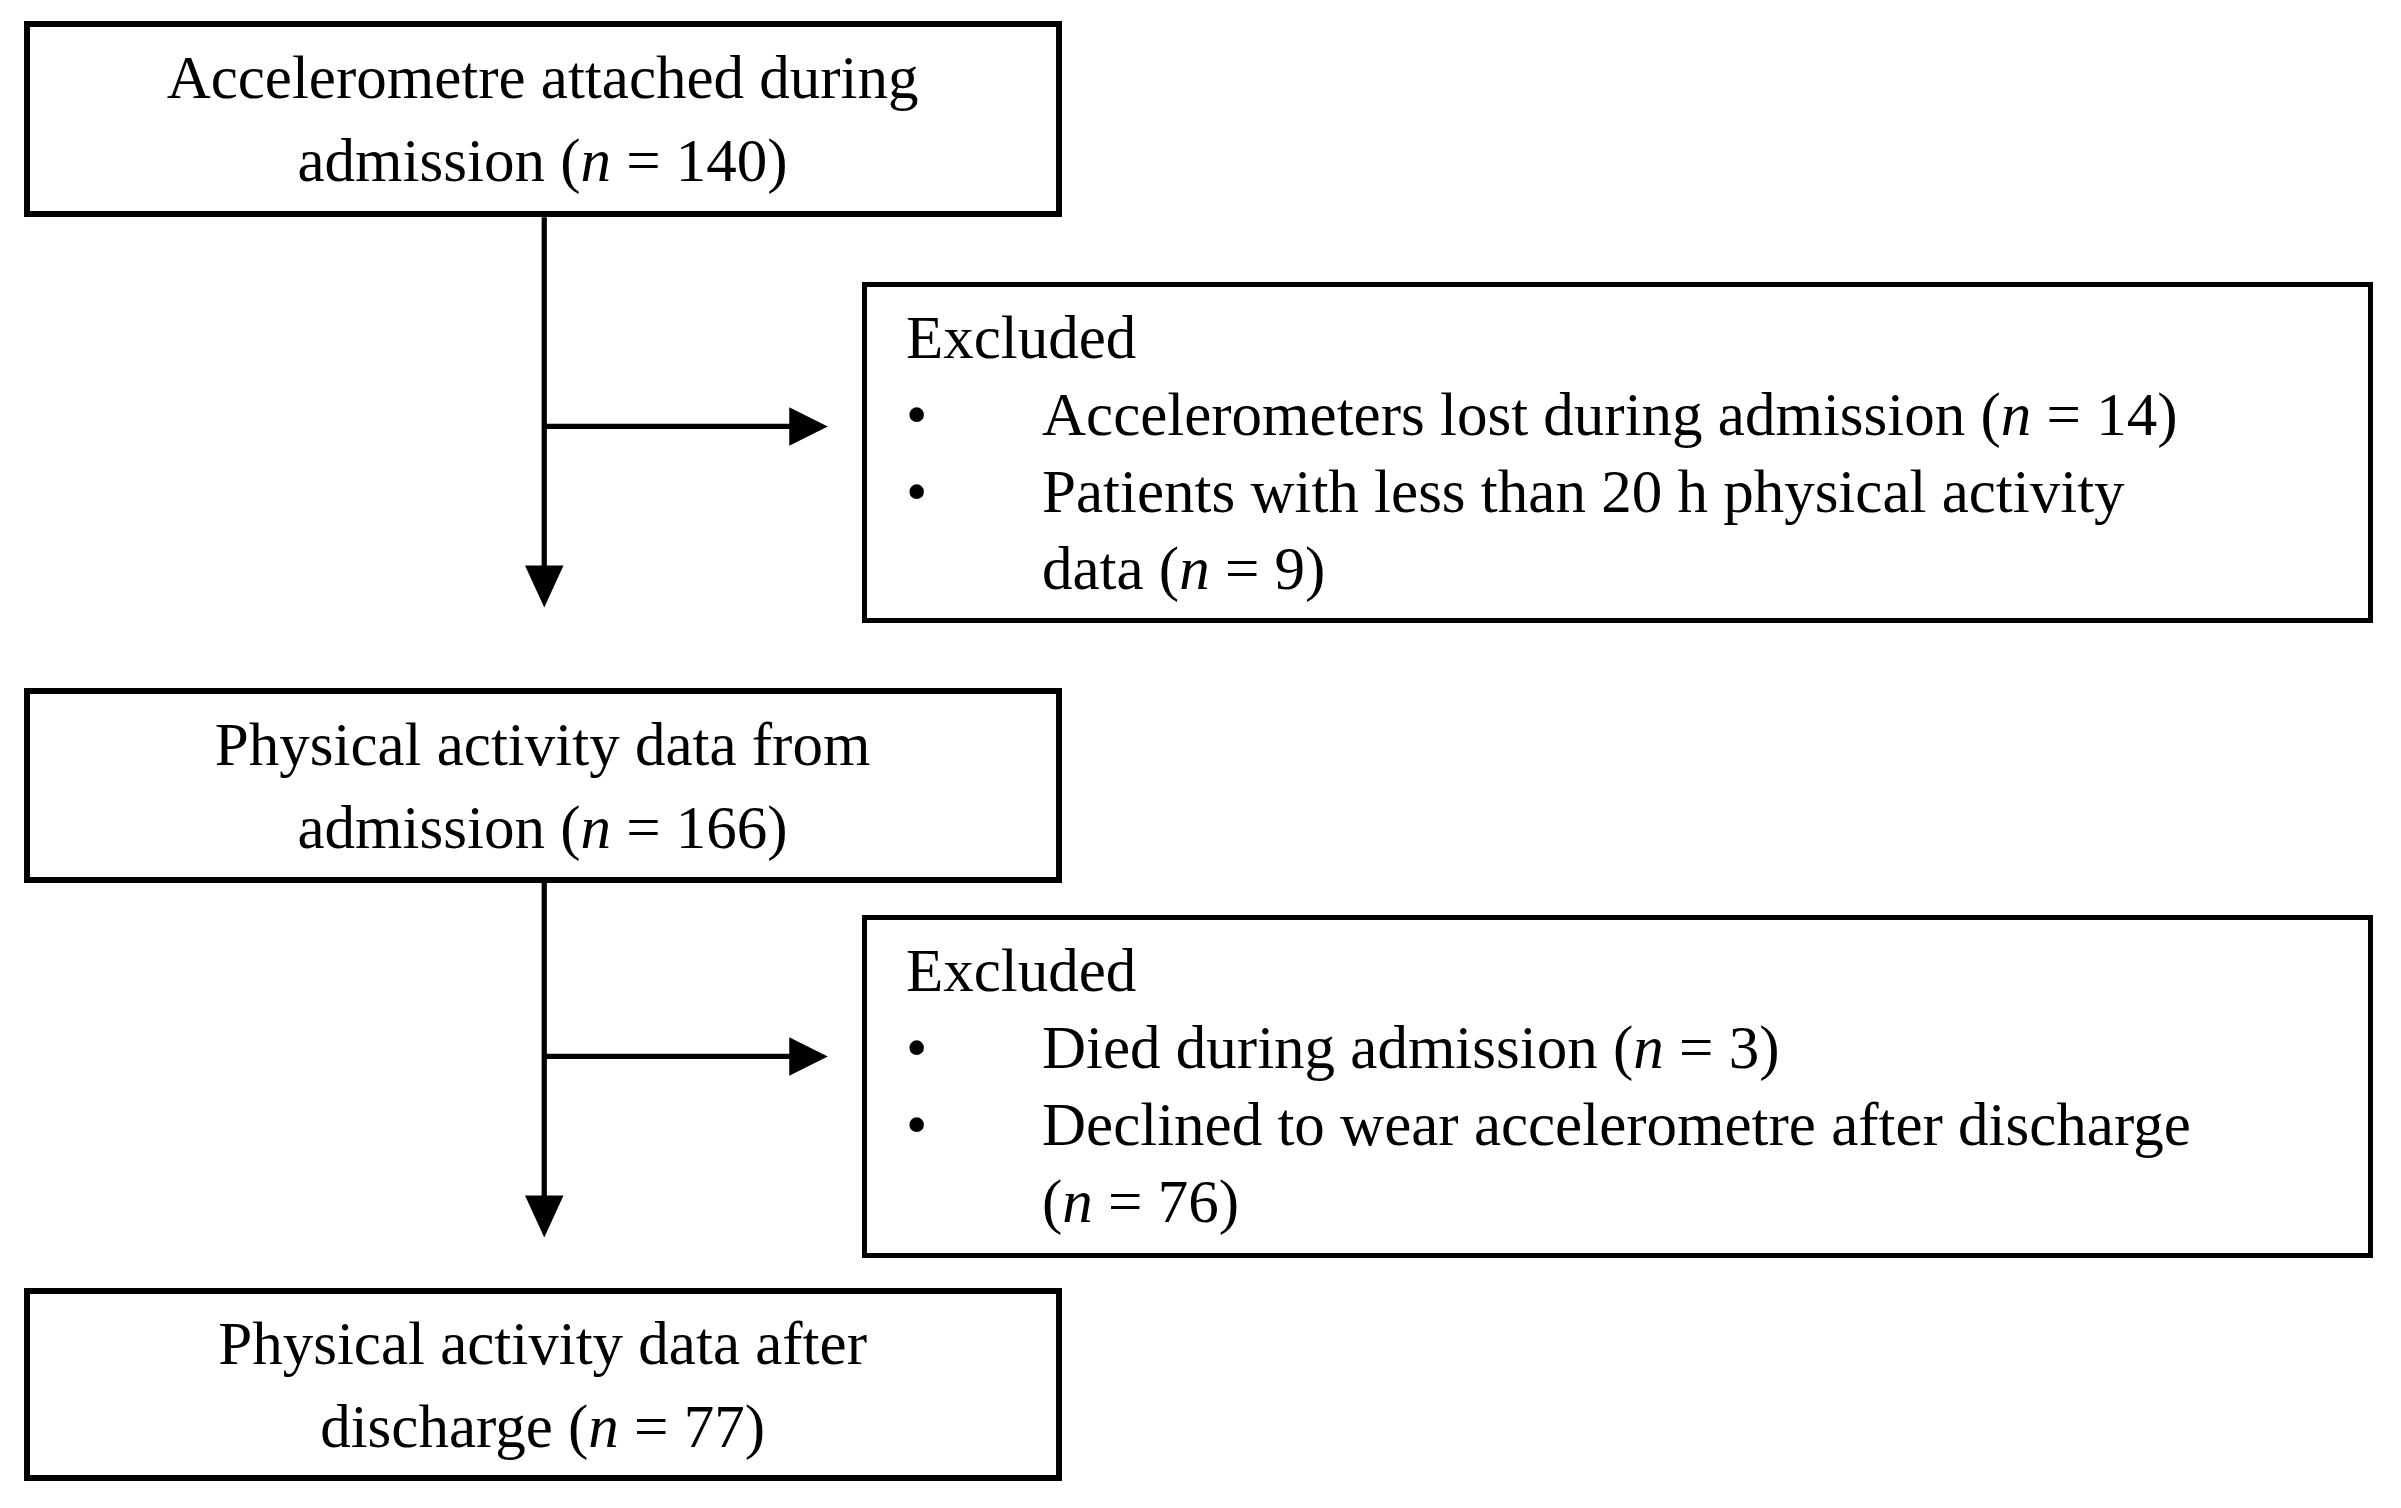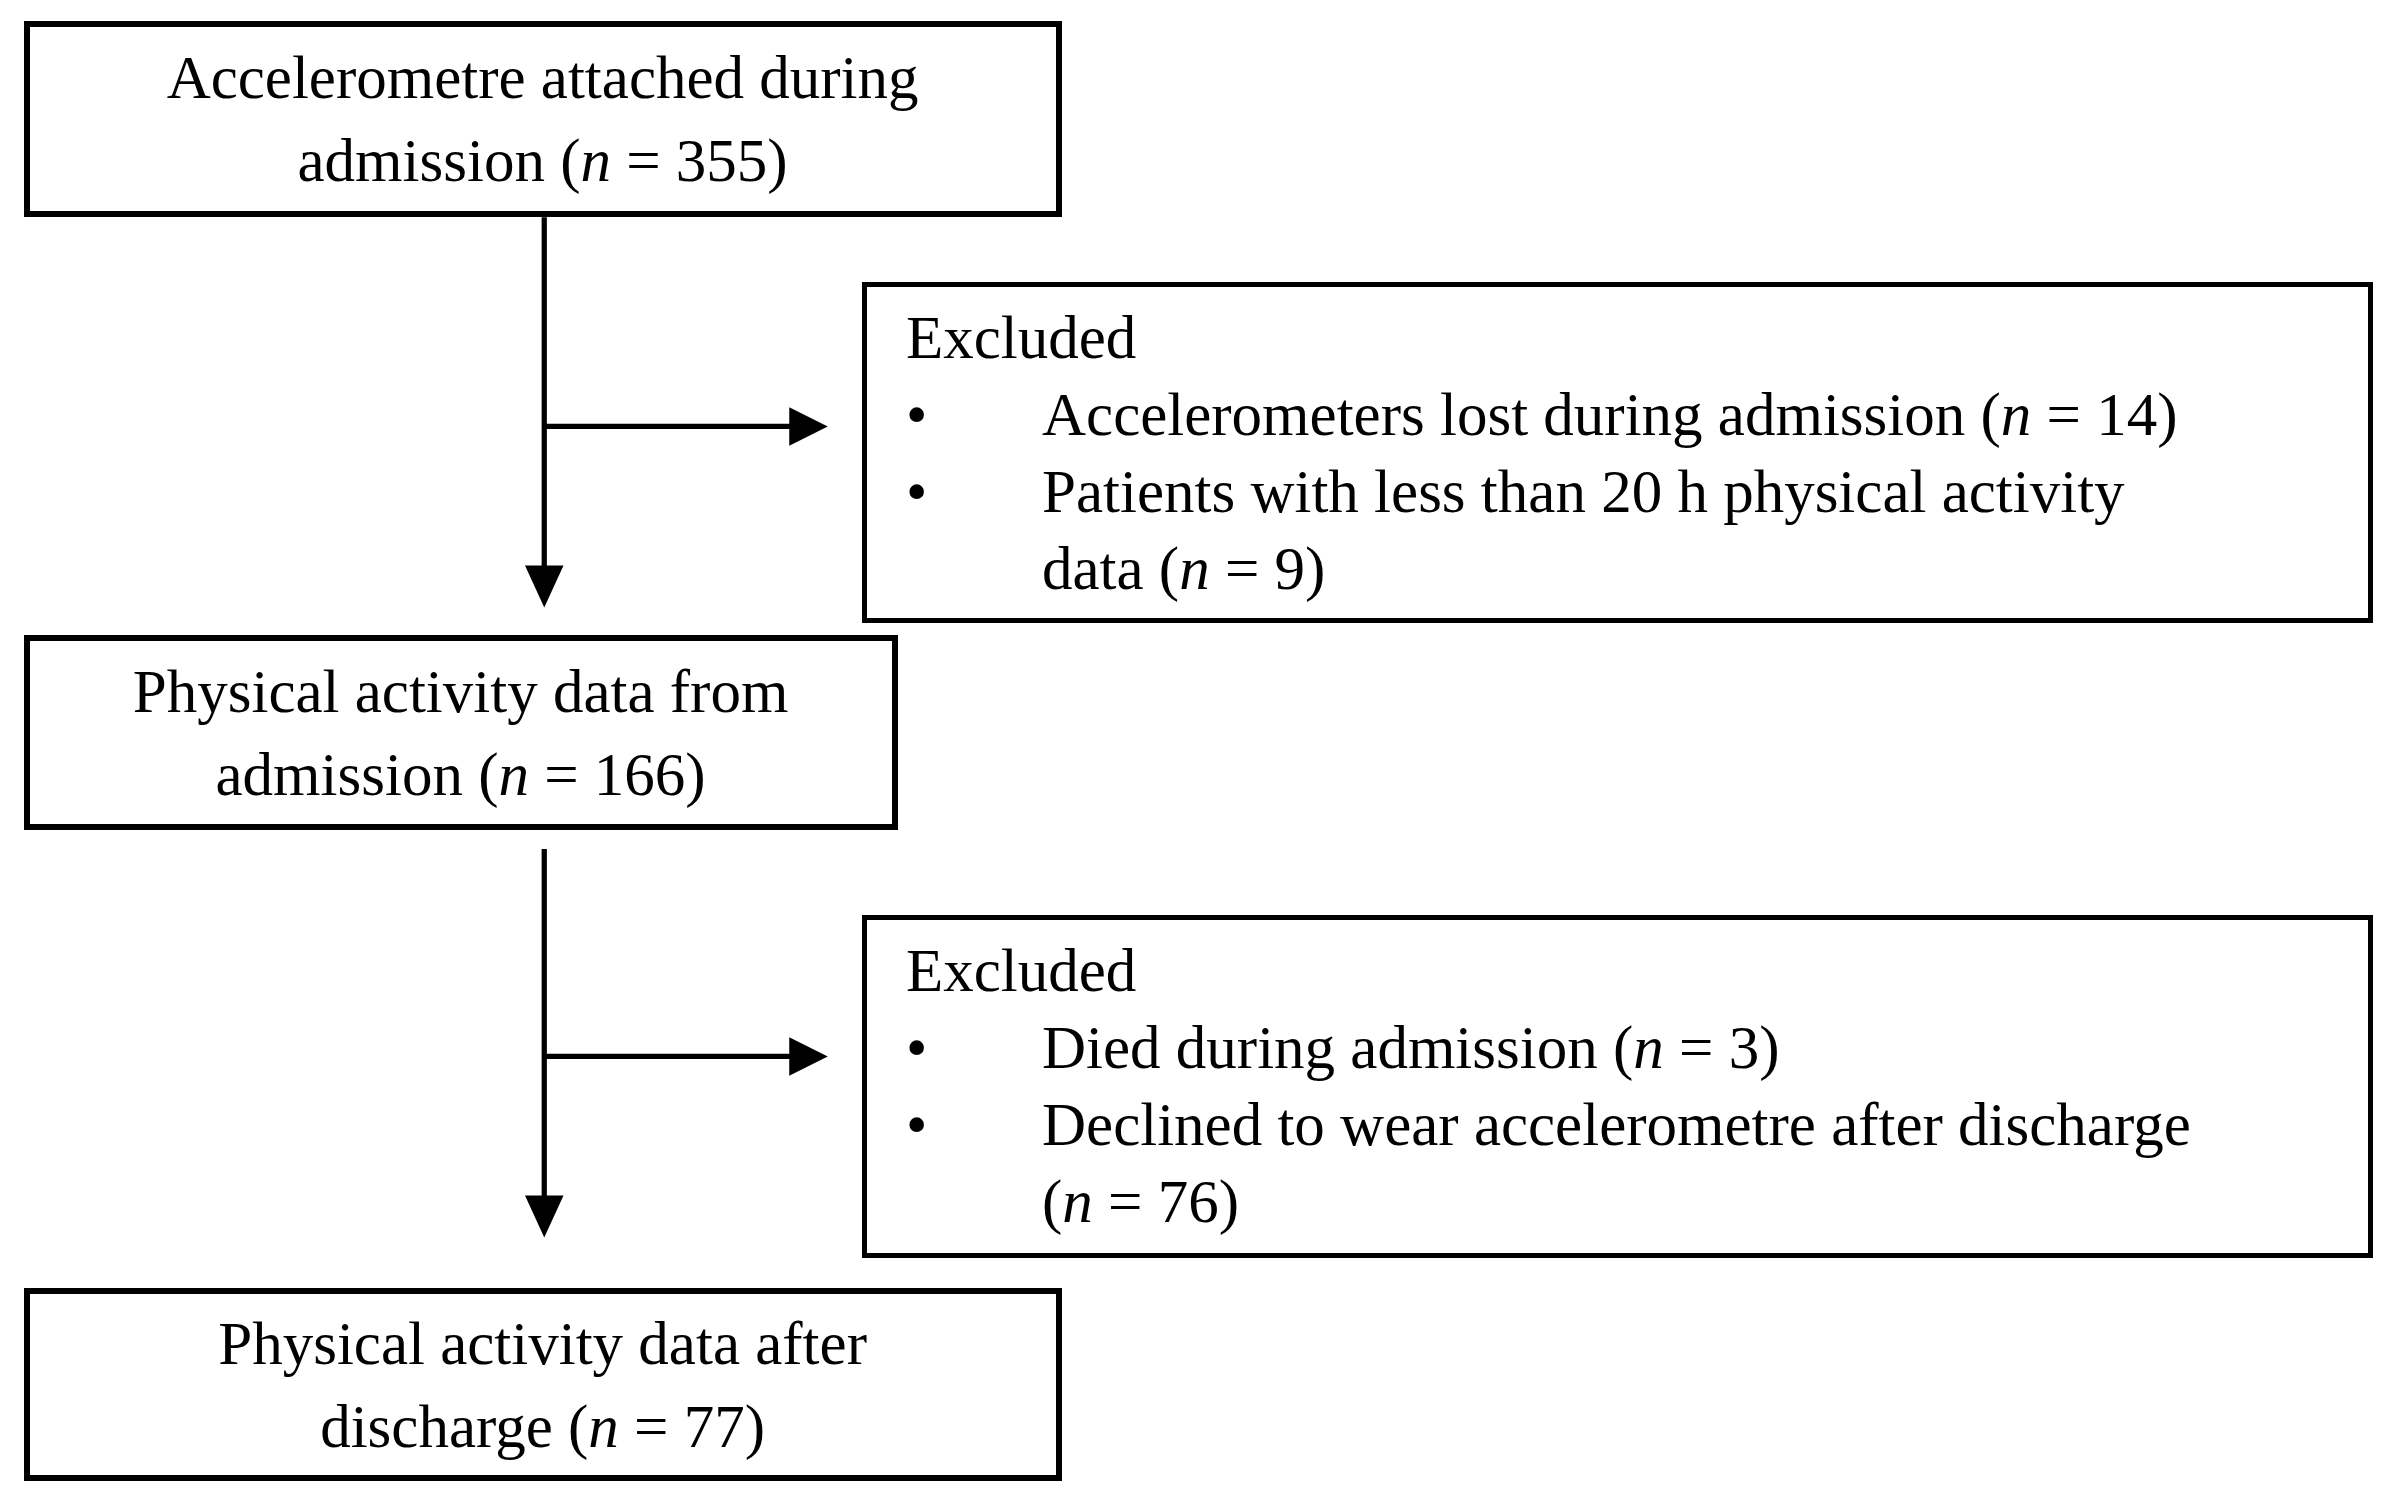--- a/index.html
+++ b/index.html
@@ -61,41 +61,41 @@
       <polygon points="946,487 902,465 902,509" stroke="none"></polygon>
       <line x1="622" y1="970" x2="622" y2="1370"></line>
       <polygon points="622,1414 600,1366 644,1366" stroke="none"></polygon>
       <line x1="622" y1="1207" x2="905" y2="1207"></line>
       <polygon points="946,1207 902,1185 902,1229" stroke="none"></polygon>
     </g>
   </svg>
 
   <div class="pbox" style="left:23.6px; top:21px; width:1038px; height:196px;">
     <div class="pline"><span>Accelerometre attached during</span></div>
-    <div class="pline"><span>admission (</span><i>n</i><span> = 355)</span></div>
+    <div class="pline"><span>admission (</span><i>n</i><span> = 140)</span></div>
   </div>
 
   <div class="ebox" style="left:862px; top:254px; width:1511px; height:341px;">
     <div class="etitle">Excluded</div>
     <div class="bullet-row">
       <span class="bullet-marker">•</span>
       <div class="bullet-text">
         <div class="bline"><span>Accelerometers lost during admission (</span><i>n</i><span> = 14)</span></div>
       </div>
     </div>
     <div class="bullet-row">
       <span class="bullet-marker">•</span>
       <div class="bullet-text">
         <div class="bline"><span>Patients with less than 20 h physical activity</span></div>
         <div class="bline"><span>data (</span><i>n</i><span> = 9)</span></div>
       </div>
     </div>
   </div>
 
-  <div class="pbox" style="left:23.6px; top:635px; width:874px; height:195px;">
+  <div class="pbox" style="left:23.6px; top:688px; width:1038px; height:195px;">
     <div class="pline"><span>Physical activity data from</span></div>
     <div class="pline"><span>admission (</span><i>n</i><span> = 166)</span></div>
   </div>
 
   <div class="ebox" style="left:862px; top:887px; width:1511px; height:343px;">
     <div class="etitle">Excluded</div>
     <div class="bullet-row">
       <span class="bullet-marker">•</span>
       <div class="bullet-text">
         <div class="bline"><span>Died during admission (</span><i>n</i><span> = 3)</span></div>

